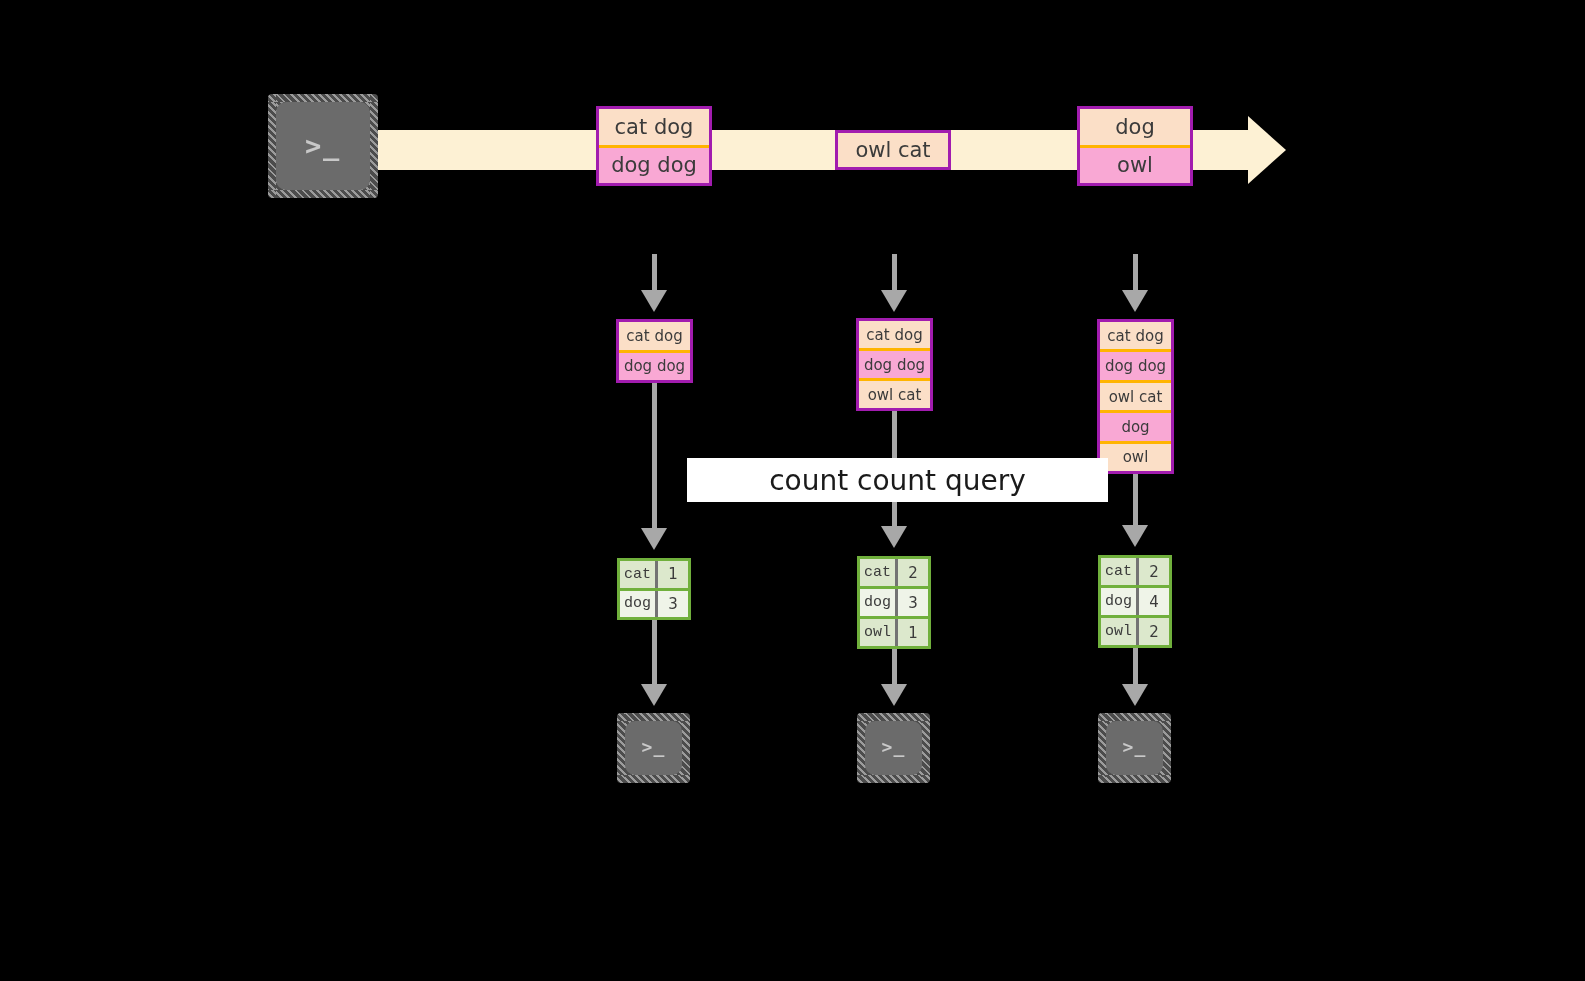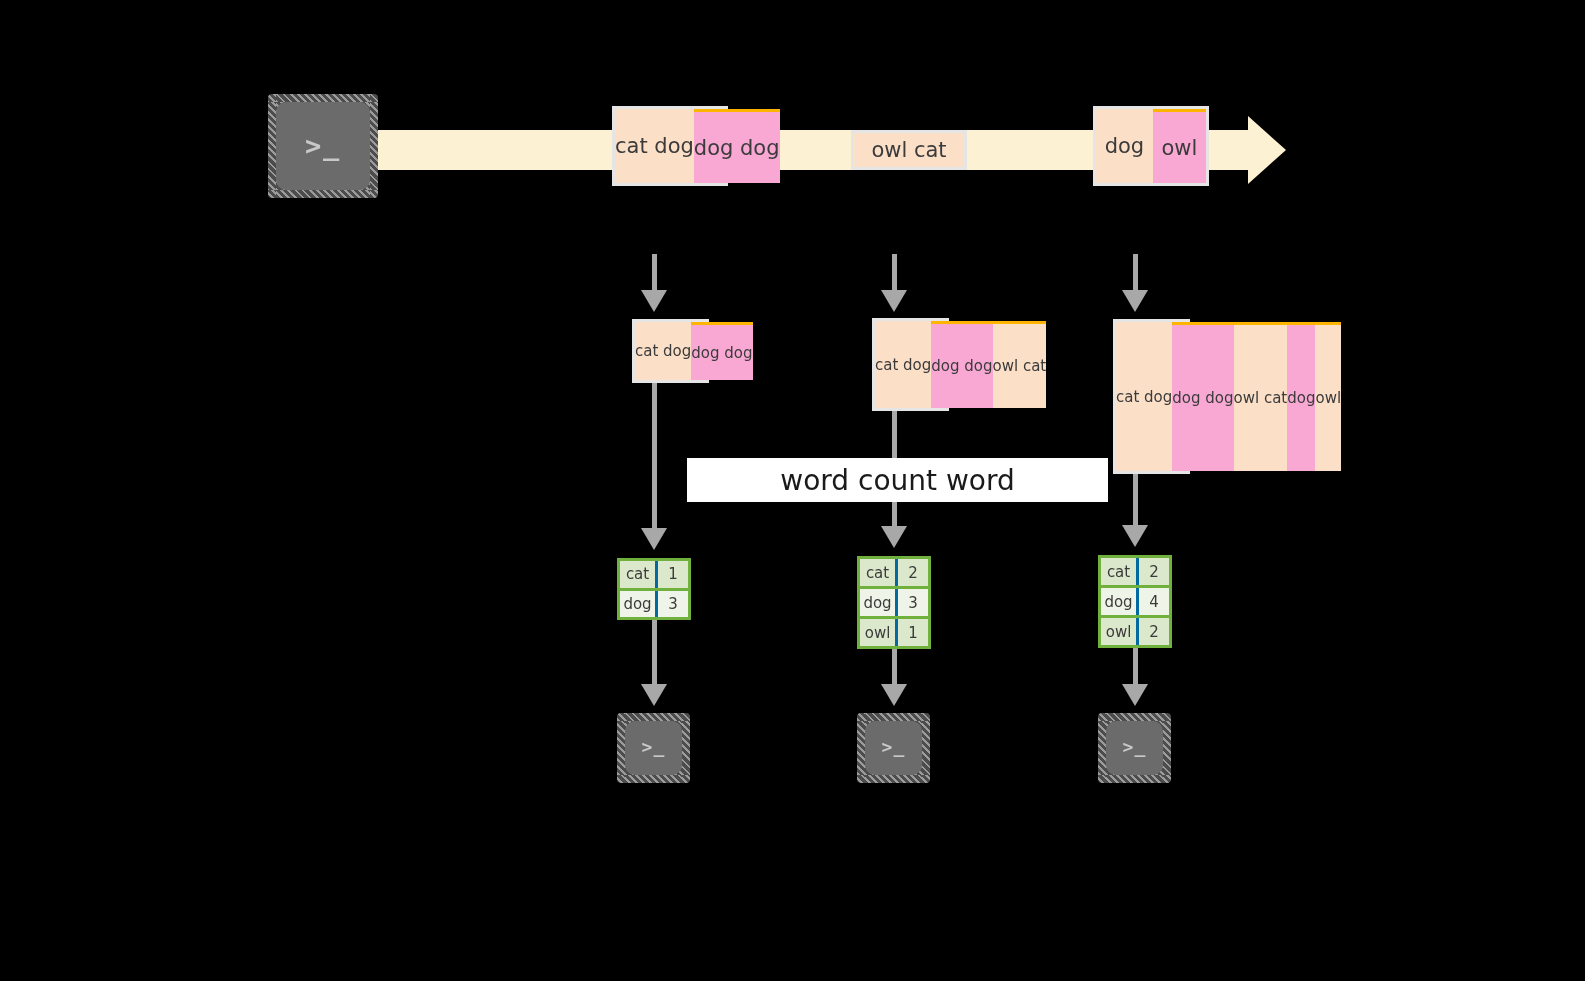--- a/index.html
+++ b/index.html
@@ -61,24 +61,23 @@
     letter-spacing: 0.06em;
     line-height: 1;
     transform: translateY(-4%);
     user-select: none;
   }
 
   
   .obox {
     position: absolute;
     box-sizing: border-box;
-    border: 3px solid #e5e5e5;
-    display: flex;
-    flex-direction: row;
-    margin-left: 16px;
+    border: 3px solid #a21caf;
+    display: flex;
+    flex-direction: column;
   }
   .obox .row {
     box-sizing: border-box;
     display: flex;
     align-items: center;
     justify-content: center;
     color: #3b3b3b;
     white-space: nowrap;
     flex: 1 1 auto;
   }
@@ -103,21 +102,21 @@
   }
   .gtable .grow + .grow { border-top: 3px solid #70b03c; }
   .gtable .gcell {
     box-sizing: border-box;
     display: flex;
     align-items: center;
     justify-content: center;
     color: #3b3b3b;
     white-space: nowrap;
   }
-  .gtable .gcell.key { flex: 0 0 56%; border-right: 3px solid #0369a1; }
+  .gtable .gcell.key { flex: 0 0 56%; border-right: 3px solid #737373; font-family: Liberation Mono, monospace; }
   .gtable .gcell.val { flex: 1 1 auto; }
   .gtable .grow.dark  .gcell { background: #dce8cc; }
   .gtable .grow.light .gcell { background: #eff4e8; }
 
   
   .vline {
     position: absolute;
     width: 5px;
     background: #a8a8a8;
   }
@@ -276,16 +275,16 @@
   <div class="vline" style="left:1133px; top:648px; width:5px; height:40px;"></div>
   <div class="vtip" style="left:1122px; top:684px;"></div>
 
   <div class="terminal" style="left:1098px; top:713px; width:73px; height:70px;">
     <div class="terminal-inner">
       <span class="terminal-glyph" style="font-size:18px;">&gt;_</span>
     </div>
   </div>
 
   <div class="query-band" style="left:687px; top:458px; width:421px; height:44px;">
-    <span style="font-size:28px;">word count word</span>
+    <span style="font-size:28px;">count count query</span>
   </div>
 
 </div>
 
 </body></html>

